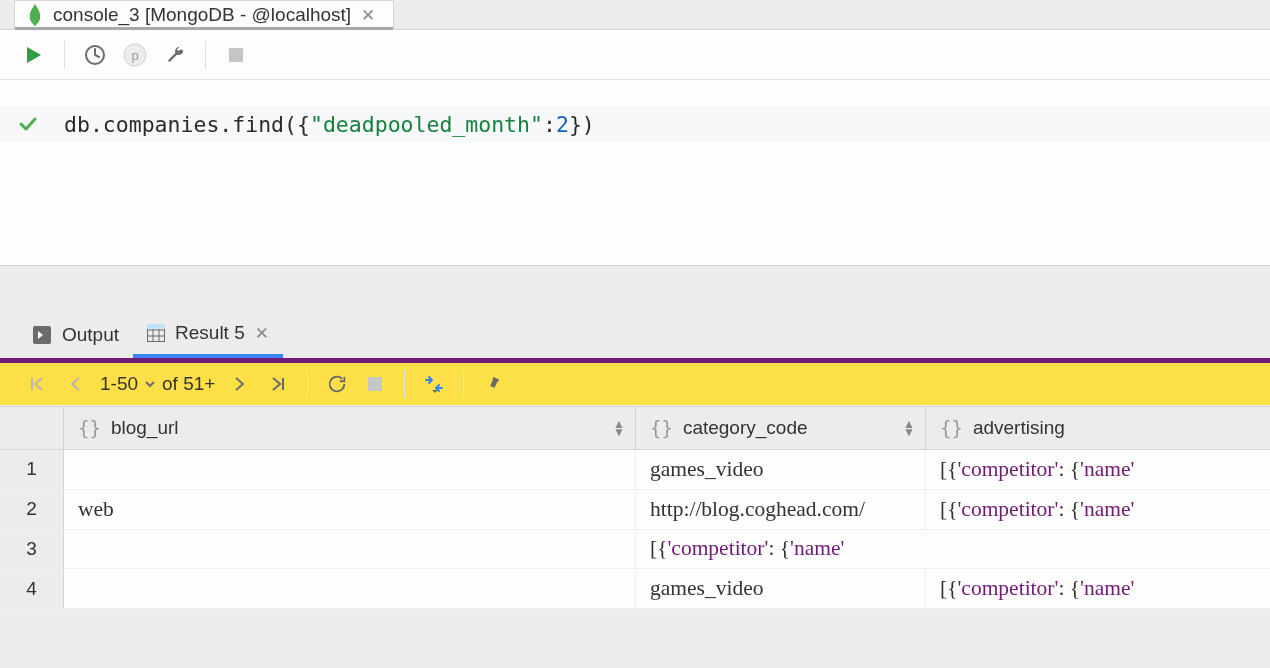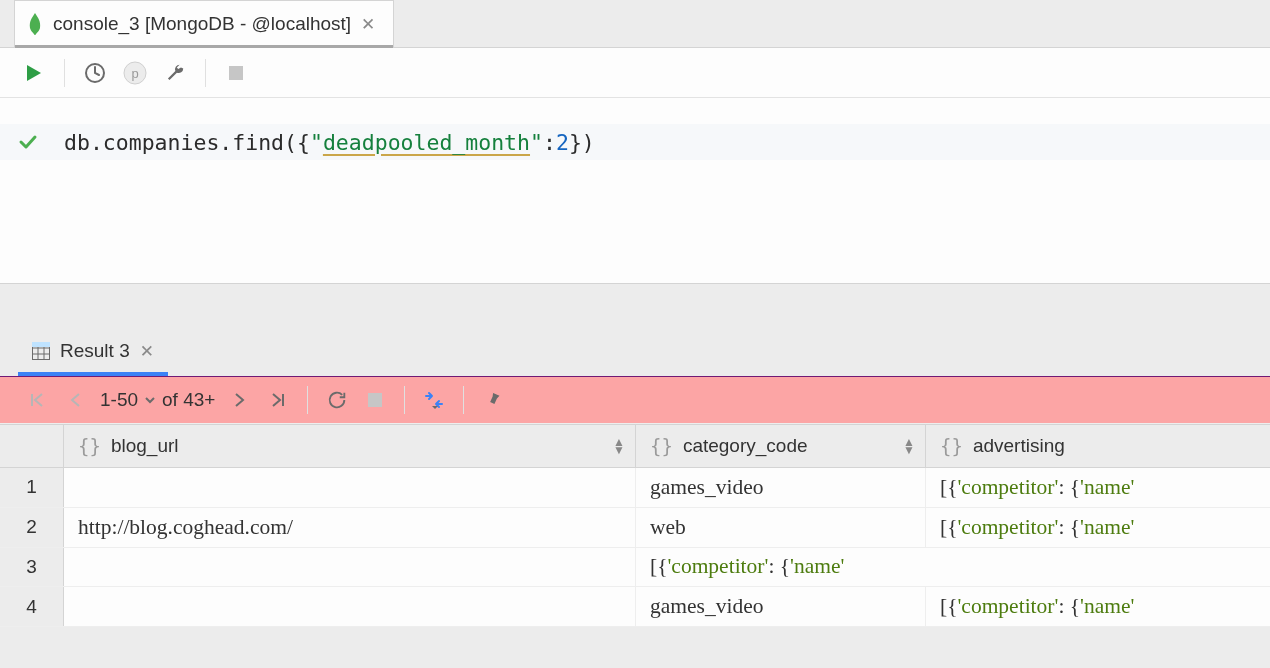--- a/index.html
+++ b/index.html
@@ -2,21 +2,21 @@
 <html><head>
 <meta charset="utf-8">
 <style>
   * { box-sizing: border-box; margin: 0; padding: 0; }
   html, body {
     width: 1270px; height: 668px; overflow: hidden;
     font-family: -apple-system, BlinkMacSystemFont, "Segoe UI", Arial, sans-serif;
     font-size: 19px; color: #333; background: #ececec;
   }
   .tab-bar {
-    display: flex; align-items: stretch; height: 48px;
+    display: flex; align-items: stretch; height: 30px;
     background: #ececec; border-bottom: 1px solid #d4d4d4;
   }
   .tab-bar-gap { width: 14px; }
   .tab {
     display: flex; align-items: center; gap: 10px;
     padding: 0 18px 0 12px;
     background: #fdfdfd;
     border: 1px solid #d4d4d4; border-bottom: none;
     position: relative;
   }
@@ -51,40 +51,40 @@
     display: flex; align-items: center; height: 36px;
     background: #f6f8fa;
     padding-left: 16px; gap: 24px;
     font-family: "SF Mono","Menlo","Consolas",monospace;
     font-size: 21.5px;
   }
   .gutter-check { color: #4caf50; width: 24px; display:flex; align-items:center; justify-content:center; }
   .code .tok-plain { color: #2b2b2b; }
   .code .tok-str { color: #15803d; font-weight: 500; }
   .code .tok-num { color: #1565c0; }
-  .code .tok-underline { text-decoration: underline; text-decoration-color: #caa64a; text-decoration-thickness: 2px; text-underline-offset: 4px; }
+  .code .tok-underline { text-decoration-color: #caa64a; text-decoration-thickness: 2px; text-underline-offset: 4px; }
 
   .spacer { height: 46px; background: #ececec; }
 
   .panel-tabs {
     display: flex; align-items: center; height: 46px;
     padding-left: 18px; gap: 0; background: #ececec;
   }
   .ptab {
     display: flex; align-items: center; gap: 10px;
     padding: 0 14px; height: 46px;
   }
   .ptab.active { border-bottom: 4px solid #3b82f6; }
   .ptab .close { color: #8a8a8a; font-size: 17px; }
   .grid-icon-sq { width:18px; height:18px; }
 
   .result-toolbar {
     display: flex; align-items: center; gap: 0;
-    height: 48px; background: #fca5a5;
-    border-top: 1px solid #701a75; border-bottom: 1px solid #eee;
+    height: 48px; background: #fde047;
+    border-top: 5px solid #701a75; border-bottom: 1px solid #eee;
     padding-left: 18px;
   }
   .rt-btn { width: 38px; height: 38px; display:flex; align-items:center; justify-content:center; }
   .range-text { display:flex; align-items:center; gap:6px; color:#333; padding: 0 6px; }
   .rt-sep { width:1px; height:28px; background:#e0e0e0; margin:0 10px; }
 
   .grid {
     background: #fdfdfd;
   }
   .grid-header-row, .grid-row {
@@ -111,21 +111,21 @@
   .grid-row { height: 39.8px; border-bottom:1px solid #eee; }
   .gd-cell {
     padding:0 14px; height:100%; display:flex; align-items:center;
     border-right:1px solid #eee;
     font-family: Liberation Serif, serif;
     font-size: 21.5px; color:#333;
     white-space: nowrap; overflow:hidden;
   }
   .gd-cell:last-child { border-right:none; }
   .comp .tk-plain { color:#333; }
-  .comp .tk-key { color:#4d7c0f; }
+  .comp .tk-key { color:#701a75; }
   .braces-icon { color:#9a9a9a; font-family:monospace; font-size:19px; }
 </style>
 </head>
 <body>
 
 <div class="tab-bar">
   <div class="tab-bar-gap"></div>
   <div class="tab">
     <svg class="mongo-leaf" viewBox="0 0 16 24">
       <path d="M8 1 C5 6 2 9 3 16 C4 20 7 21 7.5 23 L8.5 23 C9 21 12 20 13 16 C14 9 11 6 8 1 Z" fill="#4caf50"></path>
@@ -177,30 +177,37 @@
     </span>
     <span class="code">
       <span class="tok-plain">db.companies.find({</span><span class="tok-str">"</span><span class="tok-str tok-underline">deadpooled_month</span><span class="tok-str">"</span><span class="tok-plain">:</span><span class="tok-num">2</span><span class="tok-plain">})</span>
     </span>
   </div>
 </div>
 
 <div class="spacer"></div>
 
 <div class="panel-tabs">
+  <div class="ptab">
+    <svg width="20" height="20" viewBox="0 0 20 20">
+        <rect x="1" y="1" width="18" height="18" rx="2" fill="#6b6b6b"></rect>
+        <path d="M6 6 L11 10 L6 14 Z" fill="#fff"></path>
+      </svg>
+    <span>Output</span>
+  </div>
   <div class="ptab active">
     <svg class="grid-icon-sq" viewBox="0 0 18 18">
       <rect x="0.5" y="0.5" width="17" height="17" fill="none" stroke="#6b6b6b"></rect>
       <line x1="0" y1="6" x2="18" y2="6" stroke="#6b6b6b"></line>
       <line x1="0" y1="12" x2="18" y2="12" stroke="#6b6b6b"></line>
       <line x1="6" y1="0" x2="6" y2="18" stroke="#6b6b6b"></line>
       <line x1="12" y1="0" x2="12" y2="18" stroke="#6b6b6b"></line>
       <rect x="0" y="0" width="18" height="5" fill="#bfe3ff"></rect>
     </svg>
-    <span>Result 3</span>
+    <span>Result 5</span>
     <span class="close">✕</span>
   </div>
 </div>
 
 <div class="result-toolbar">
   <div class="rt-btn">
     <svg width="18" height="18" viewBox="0 0 18 18">
         <path d="M4 3 V15" stroke="#b6b6b6" stroke-width="2"></path>
         <path d="M14 3 L7 9 L14 15" fill="none" stroke="#b6b6b6" stroke-width="2"></path>
       </svg>
@@ -208,21 +215,21 @@
   <div class="rt-btn">
     <svg width="14" height="18" viewBox="0 0 14 18">
         <path d="M11 3 L4 9 L11 15" fill="none" stroke="#b6b6b6" stroke-width="2"></path>
       </svg>
   </div>
   <div class="range-text">
     <span>1-50</span>
     <svg width="12" height="12" viewBox="0 0 12 12">
         <path d="M2 4 L6 8 L10 4" fill="none" stroke="#6b6b6b" stroke-width="2"></path>
       </svg>
-    <span>of 43+</span>
+    <span>of 51+</span>
   </div>
   <div class="rt-btn">
     <svg width="14" height="18" viewBox="0 0 14 18">
         <path d="M3 3 L10 9 L3 15" fill="none" stroke="#6b6b6b" stroke-width="2"></path>
       </svg>
   </div>
   <div class="rt-btn">
     <svg width="18" height="18" viewBox="0 0 18 18">
         <path d="M4 3 L11 9 L4 15" fill="none" stroke="#6b6b6b" stroke-width="2"></path>
         <path d="M14 3 V15" stroke="#6b6b6b" stroke-width="2"></path>
@@ -287,22 +294,22 @@
     <div class="gd-cell">games_video</div>
     <div class="gd-cell comp">
       <span class="tk-plain">[{</span>
         <span class="tk-key">'competitor'</span>
         <span class="tk-plain">: {</span>
         <span class="tk-key">'name'</span>
     </div>
   </div>
   <div class="grid-row">
     <div class="rownum">2</div>
+    <div class="gd-cell">web</div>
     <div class="gd-cell">http://blog.coghead.com/</div>
-    <div class="gd-cell">web</div>
     <div class="gd-cell comp">
       <span class="tk-plain">[{</span>
         <span class="tk-key">'competitor'</span>
         <span class="tk-plain">: {</span>
         <span class="tk-key">'name'</span>
     </div>
   </div>
   <div class="grid-row">
     <div class="rownum">3</div>
     <div class="gd-cell"></div>

